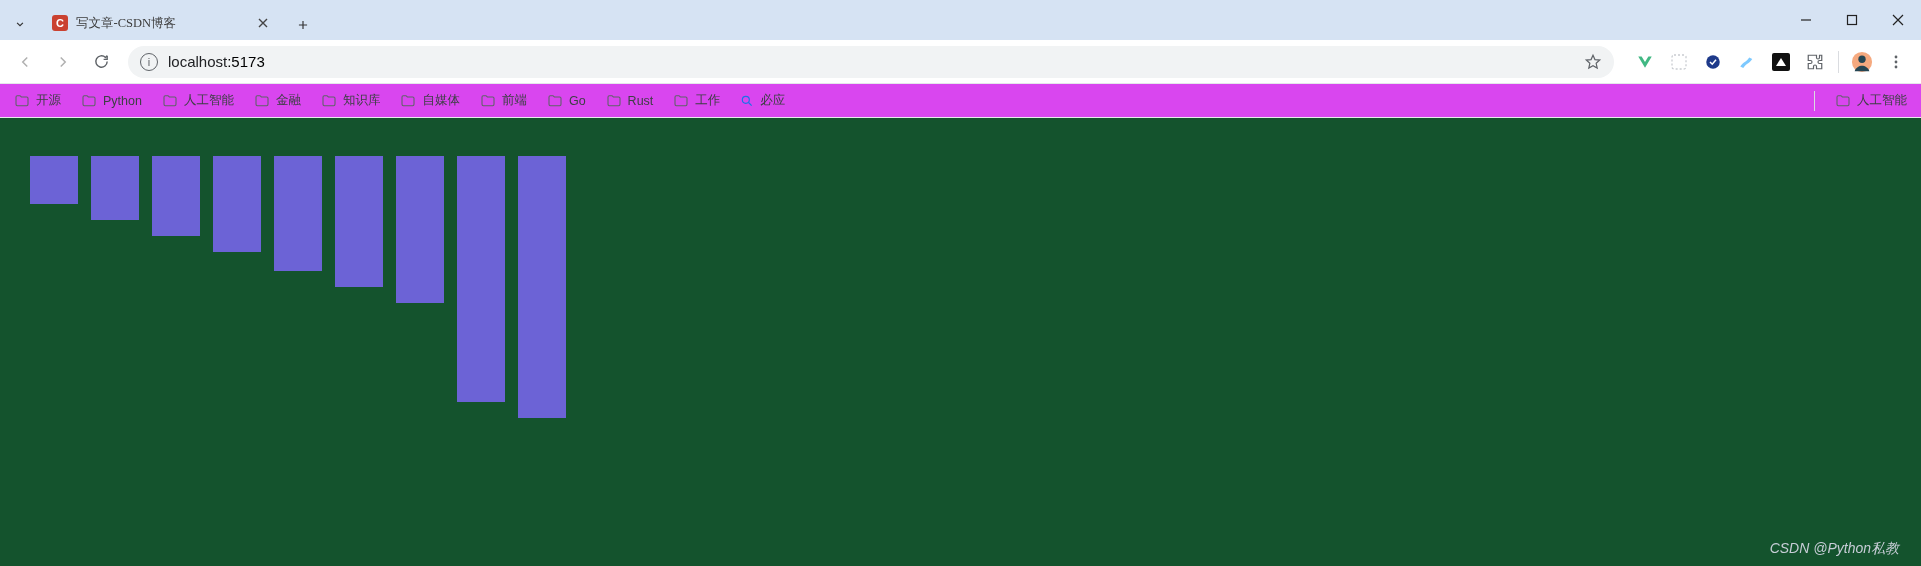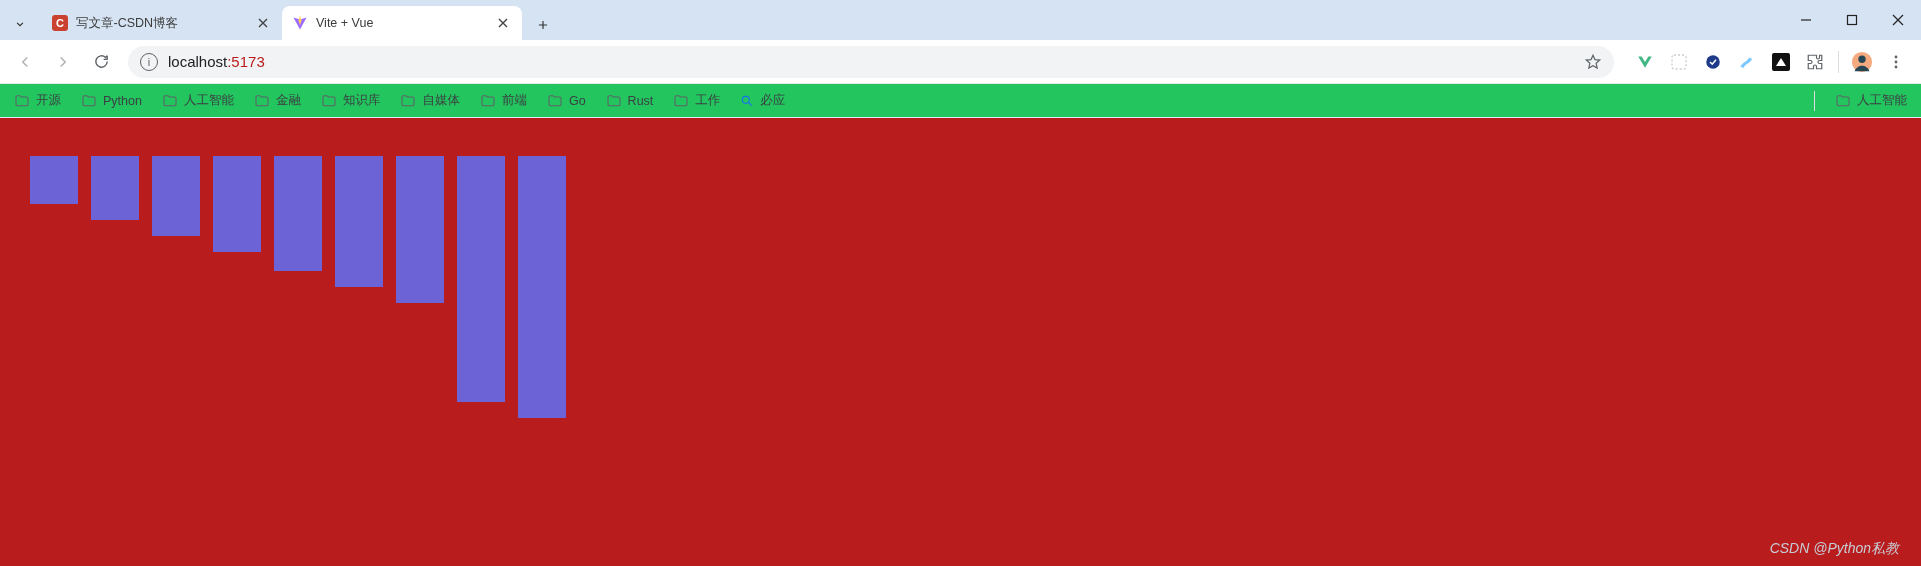--- a/index.html
+++ b/index.html
@@ -4,51 +4,51 @@
 <style>
   * { margin:0; padding:0; box-sizing:border-box; font-family:"Microsoft YaHei","Segoe UI",Arial,sans-serif; }
   html,body { width:1921px; height:566px; overflow:hidden; background:#edf3fb; }
 
   
   .tabstrip { height:40px; background:#d6e3f3; display:flex; align-items:flex-end; padding-left:4px; }
   .tab-dropdown { width:32px; height:32px; display:flex; align-items:center; justify-content:center; margin-right:6px; cursor:pointer; }
   .tab { height:34px; min-width:240px; max-width:240px; display:flex; align-items:center; padding:0 10px; font-size:12.5px; color:#3b3b3b; border-radius:8px 8px 0 0; position:relative; cursor:pointer; }
   .tab.active { background:#fff; }
   .tab .favicon { width:16px; height:16px; margin-right:8px; display:flex; align-items:center; justify-content:center; font-size:11px; font-weight:bold; border-radius:3px; }
-  .tab .title { flex:1; white-space:nowrap; overflow:hidden; text-overflow:ellipsis; }
+  .tab .title { flex:1; white-space:nowrap; overflow:hidden; text-overflow:ellipsis;font-family:Liberation Serif, serif; }
   .tab .close { width:18px; height:18px; display:flex; align-items:center; justify-content:center; color:#555; border-radius:50%; }
   .tab.inactive { background:transparent; }
   .tab.inactive + .tab.inactive::before { content:""; position:absolute; left:0; top:8px; bottom:8px; width:1px; background:#a9b9cd; }
   .newtab { width:30px; height:30px; margin-left:6px; display:flex; align-items:center; justify-content:center; color:#333; font-size:16px; border-radius:50%; cursor:pointer; }
 
   .window-controls { margin-left:auto; display:flex; height:40px; }
   .wc { width:46px; display:flex; align-items:center; justify-content:center; color:#222; cursor:pointer; }
 
   
   .addrbar { height:44px; background:#fff; display:flex; align-items:center; padding:0 8px; gap:4px; border-bottom:1px solid #e5e7eb; }
   .nav-btn { width:34px; height:34px; display:flex; align-items:center; justify-content:center; border-radius:50%; color:#5f6368; cursor:pointer; }
   .nav-btn.disabled { color:#b0b0b0; cursor:default; }
   .omni { flex:1; height:32px; background:#f1f3f4; border-radius:16px; display:flex; align-items:center; padding:0 12px; margin:0 6px; }
   .omni .info { width:18px; height:18px; border:1.4px solid #5f6368; border-radius:50%; display:flex; align-items:center; justify-content:center; font-size:11px; color:#5f6368; margin-right:10px; }
   .omni .url { font-size:15px; color:#202124; flex:1; }
-  .omni .url .dim { color:#b91c1c; }
+  .omni .url .dim { color:#000000; }
   .omni .star { color:#5f6368; }
   .ext-row { display:flex; align-items:center; gap:12px; padding:0 6px 0 10px; }
   .ext { width:22px; height:22px; display:flex; align-items:center; justify-content:center; cursor:pointer; }
 
   
-  .bmbar { height:34px; background:#22c55e; display:flex; align-items:center; padding:0 14px; gap:20px; font-size:12.5px; color:#3c4043; border-bottom:1px solid #e8eaed; }
+  .bmbar { height:34px; background:#d946ef; display:flex; align-items:center; padding:0 14px; gap:20px; font-size:12.5px; color:#3c4043; border-bottom:1px solid #e8eaed; }
   .bm { display:flex; align-items:center; gap:6px; cursor:pointer; white-space:nowrap; }
   .bm .foldericon { width:16px; height:16px; color:#5f6368; }
   .bm .searchicon { width:14px; height:14px; color:#1a73e8; }
   .bm-spacer { flex:1; }
   .bm-divider { width:1px; height:20px; background:#dadce0; }
 
   
-  .page { background:#b91c1c; height:calc(566px - 40px - 44px - 34px); position:relative; }
+  .page { background:#14532d; height:calc(566px - 40px - 44px - 34px); position:relative; }
   .bars { display:flex; padding:38px 0 0 30px; gap:13px; align-items:flex-start; }
   .bar { width:48px; background:#6c63d6; }
   .watermark { position:absolute; right:22px; bottom:8px; font-size:14px; color:#c7cdd6; font-style:italic; pointer-events:none; }
 
   svg { display:block; }
 </style>
 </head>
 <body>
 
 <div class="tabstrip">
@@ -62,34 +62,20 @@
     <span class="favicon" style="background:#ca4130;color:#fff;">C</span>
     <span class="title">写文章-CSDN博客</span>
     <span class="close">
       <svg width="10" height="10" viewBox="0 0 10 10">
           <path d="M1 1l8 8M9 1l-8 8" stroke="#444" stroke-width="1.4"></path>
         </svg>
     </span>
   </div>
 
 
-  <div class="tab active">
-    <span class="favicon">
-      <svg width="16" height="16" viewBox="0 0 32 32">
-          <path d="M29 5L16 29 3 5l13 4z" fill="#9c6cff"></path>
-          <path d="M16 1l3 10-3 9-3-9z" fill="#ffd34e"></path>
-        </svg>
-    </span>
-    <span class="title">Vite + Vue</span>
-    <span class="close">
-      <svg width="10" height="10" viewBox="0 0 10 10">
-          <path d="M1 1l8 8M9 1l-8 8" stroke="#444" stroke-width="1.4"></path>
-        </svg>
-    </span>
-  </div>
 
   <div class="newtab">
     <svg width="14" height="14" viewBox="0 0 24 24">
         <path d="M12 5v14M5 12h14" stroke="#333" stroke-width="2"></path>
       </svg>
   </div>
 
   <div class="window-controls">
     <div class="wc">
         <svg width="12" height="12" viewBox="0 0 12 12">

